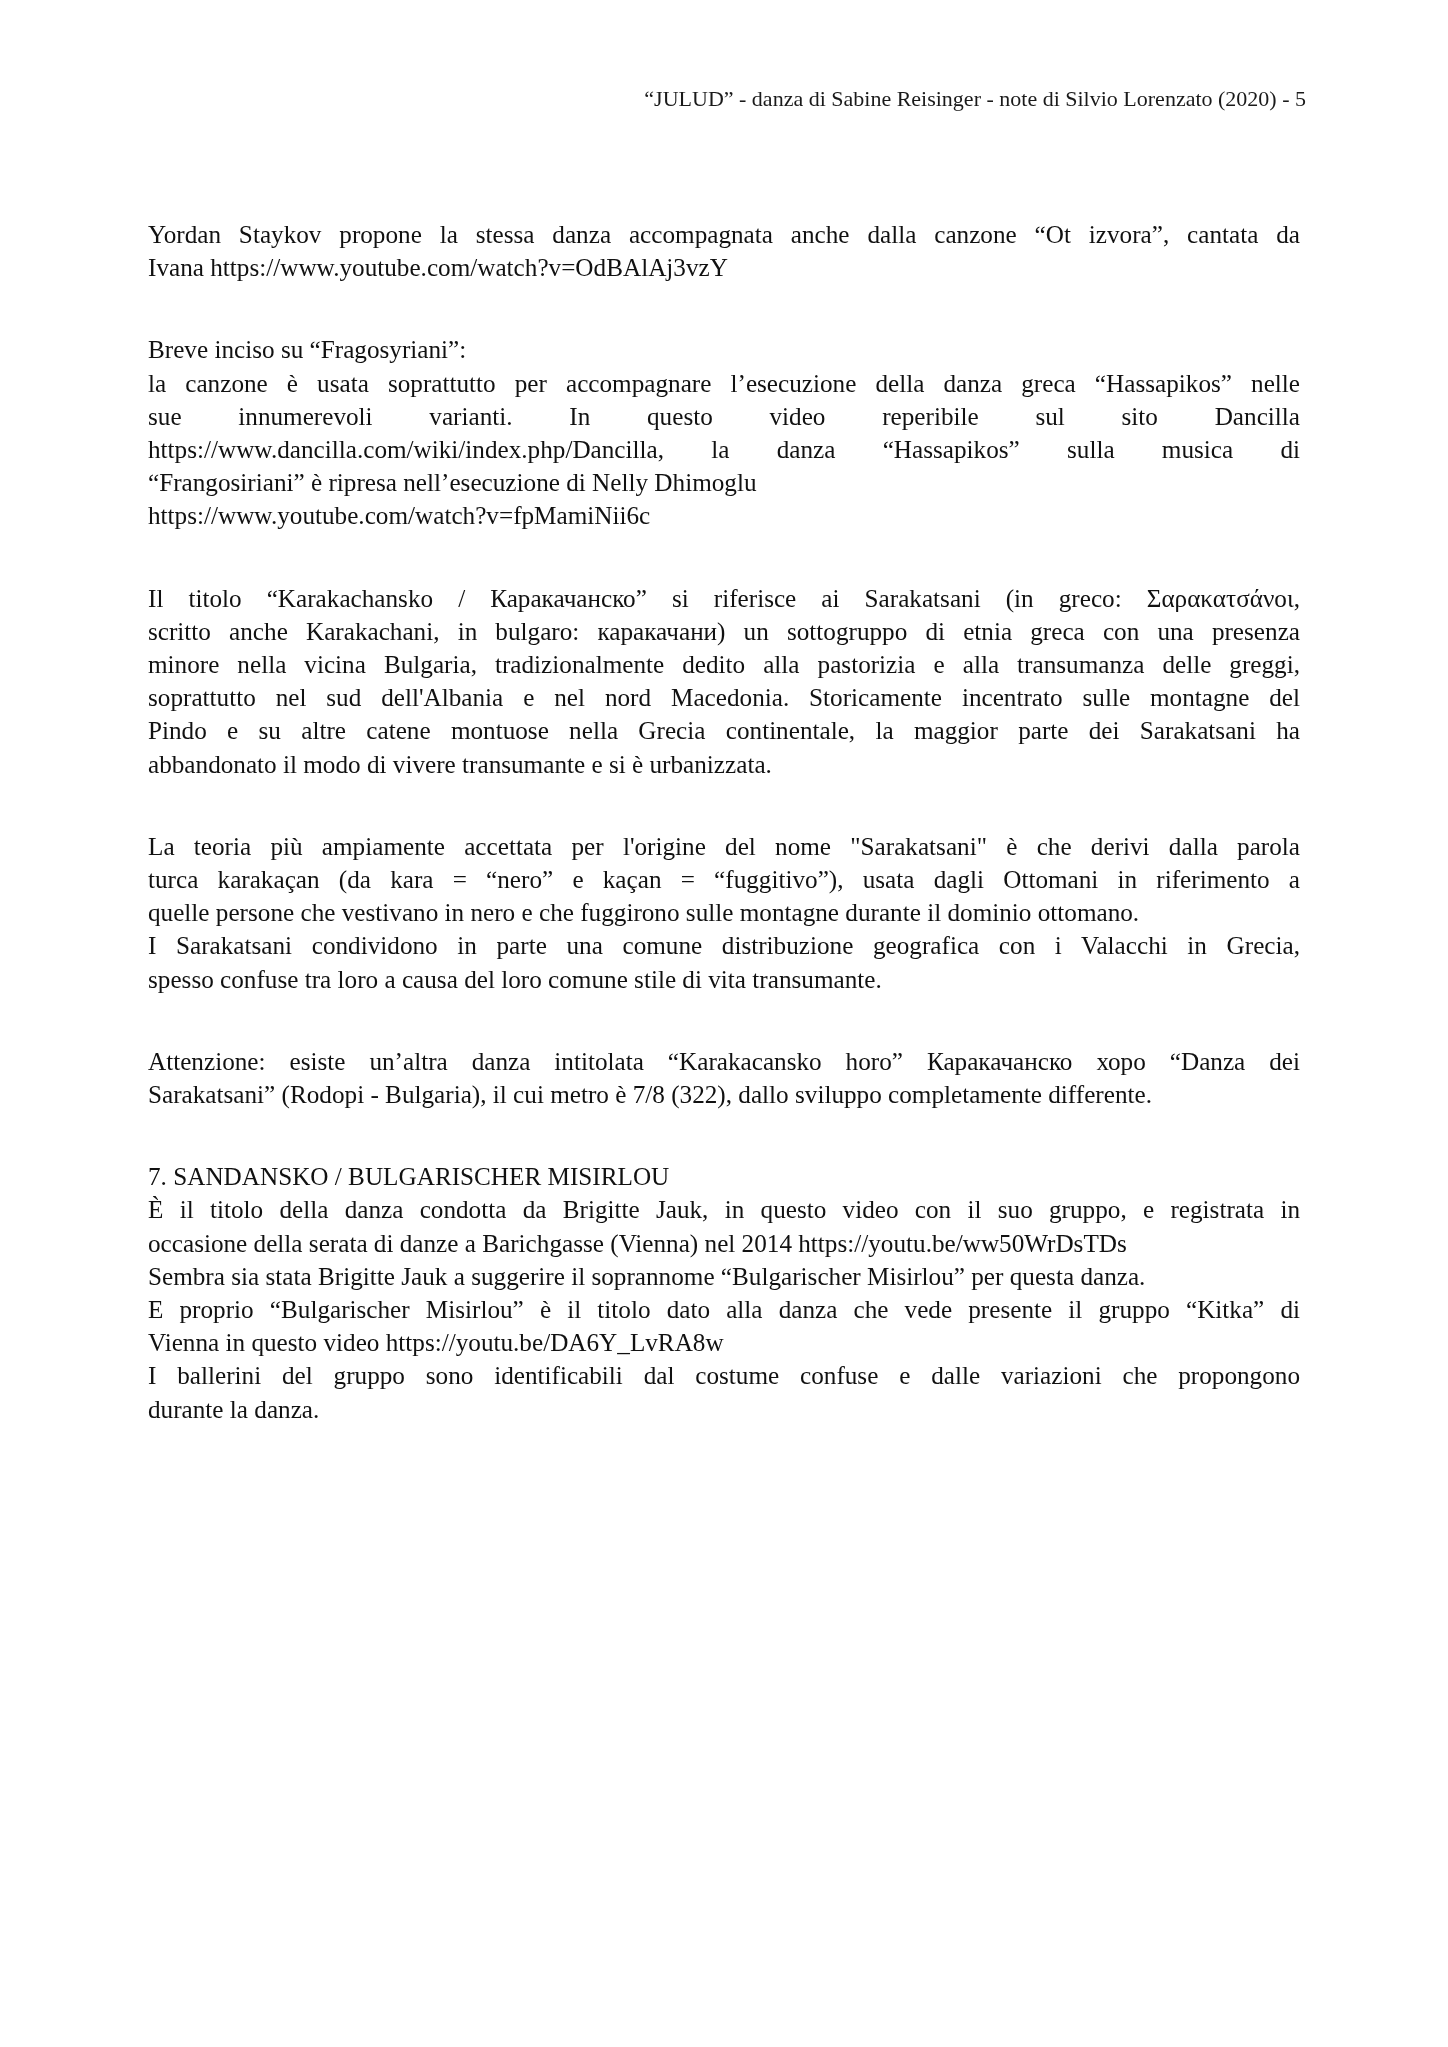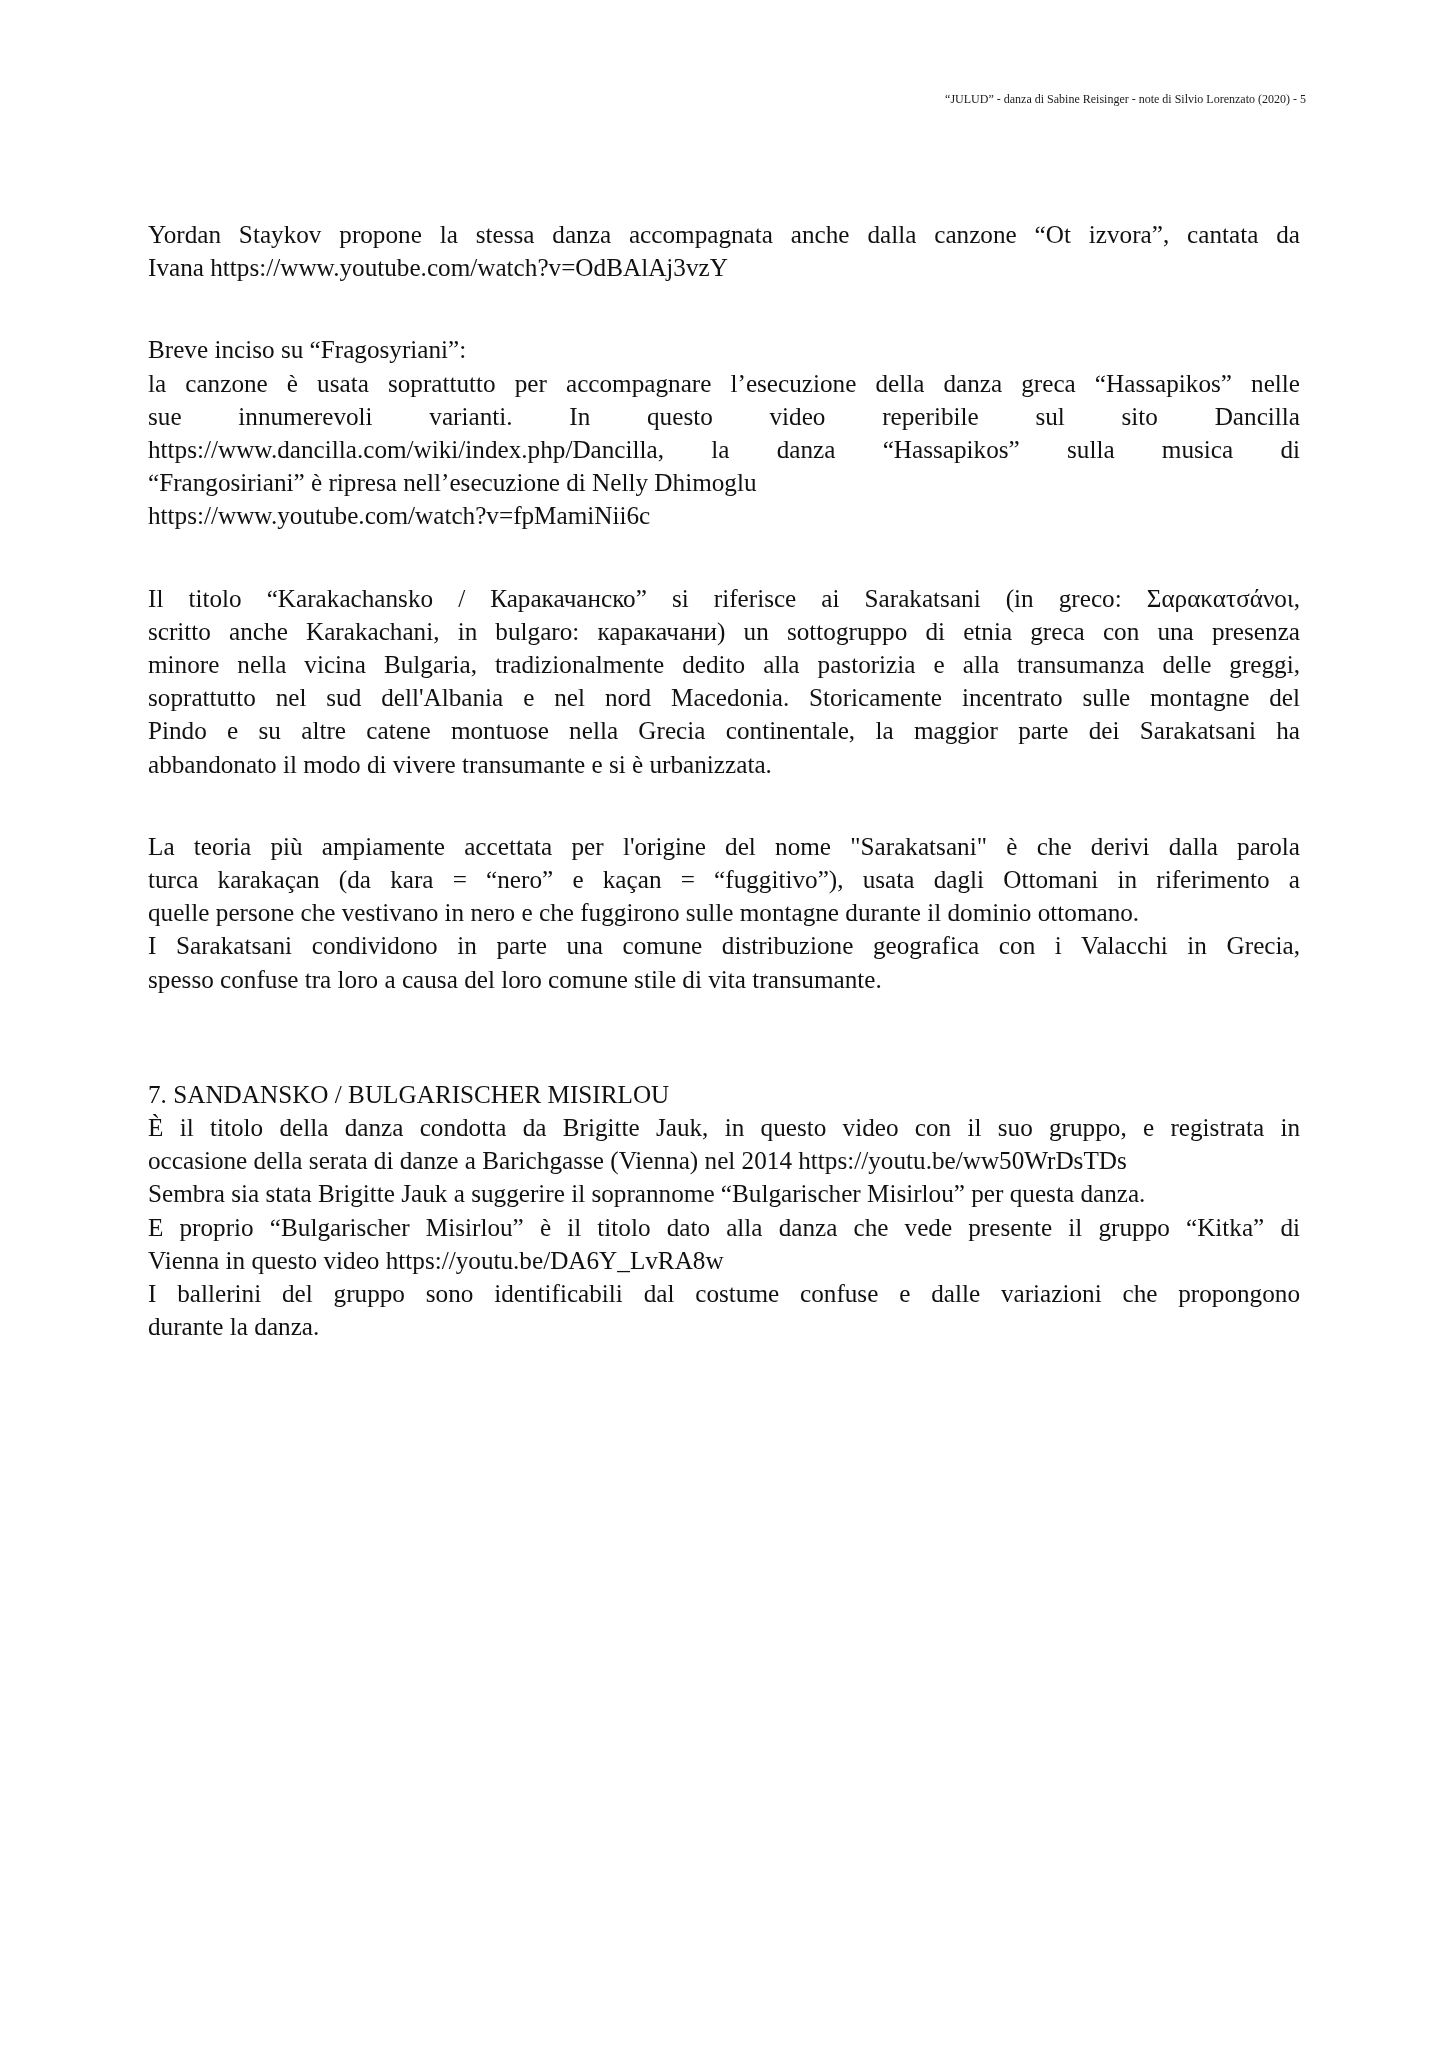--- a/index.html
+++ b/index.html
@@ -19,21 +19,21 @@
     position: absolute;
     left: 0; top: 0;
     width: 1448px;
     height: 2047px;
     background: #ffffff;
   }
   .running-header {
     position: absolute;
     top: 87px;
     right: 142px;
-    font-size: 12px;
+    font-size: 22px;
     line-height: 24px;
     white-space: nowrap;
     color: #1a1a1a;
   }
   .content {
     position: absolute;
     left: 140px;
     top: 210px;
     width: 1168px;
     font-size: 25.2px;
@@ -99,20 +99,24 @@
     <div class="para">
       <span class="justify-line">La teoria più ampiamente accettata per l'origine del nome "Sarakatsani" è che derivi dalla parola</span>
       <span class="justify-line">turca karakaçan (da kara = “nero” e kaçan = “fuggitivo”), usata dagli Ottomani in riferimento a</span>
       <span class="line">quelle persone che vestivano in nero e che fuggirono sulle montagne durante il dominio ottomano.</span>
       <span class="justify-line">I Sarakatsani condividono in parte una comune distribuzione geografica con i Valacchi in Grecia,</span>
       <span class="line">spesso confuse tra loro a causa del loro comune stile di vita transumante.</span>
     </div>
 
     <div class="gap"></div>
 
+    <div class="para">
+      <span class="justify-line">Attenzione: esiste un’altra danza intitolata “Karakacansko horo” Каракачанско хоро “Danza dei</span>
+      <span class="line">Sarakatsani” (Rodopi - Bulgaria), il cui metro è 7/8 (322), dallo sviluppo completamente differente.</span>
+    </div>
 
     <div class="gap"></div>
 
     <div class="para">
       <span class="line heading">7. SANDANSKO / BULGARISCHER MISIRLOU</span>
       <span class="justify-line">È il titolo della danza condotta da Brigitte Jauk, in questo video con il suo gruppo, e registrata in</span>
       <span class="line">occasione della serata di danze a Barichgasse (Vienna) nel 2014 https://youtu.be/ww50WrDsTDs</span>
       <span class="line">Sembra sia stata Brigitte Jauk a suggerire il soprannome “Bulgarischer Misirlou” per questa danza.</span>
       <span class="justify-line">E proprio “Bulgarischer Misirlou” è il titolo dato alla danza che vede presente il gruppo “Kitka” di</span>
       <span class="line">Vienna in questo video https://youtu.be/DA6Y_LvRA8w</span>

